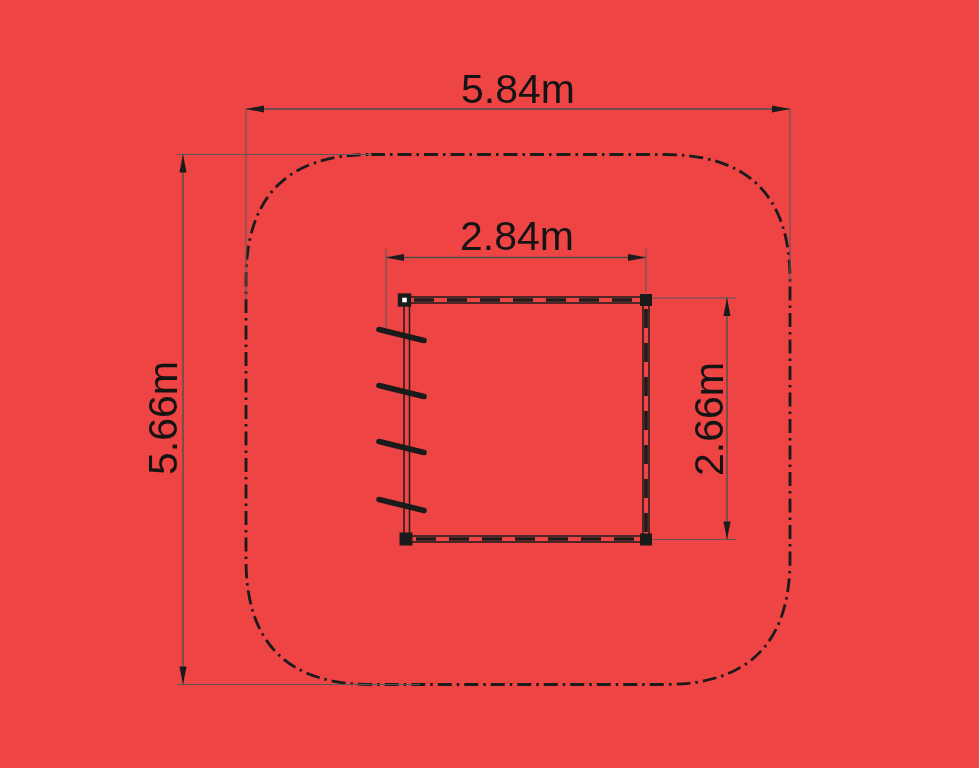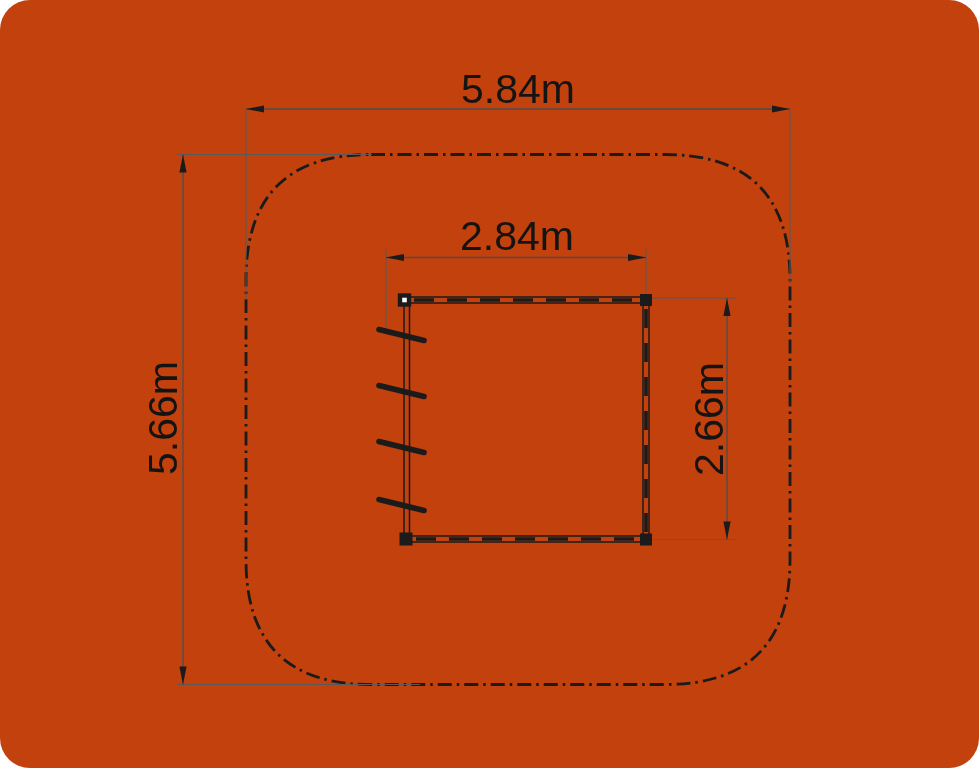--- a/index.html
+++ b/index.html
@@ -8,22 +8,21 @@
     background: #ffffff;
     width: 979px;
     height: 768px;
     overflow: hidden;
     font-family: "Liberation Sans", sans-serif;
   }
   .canvas-wrap {
     position: relative;
     width: 979px;
     height: 768px;
-    background: #c2410c;
-    border-radius: 30px;
+    background: #ef4444;
   }
   svg text {
     font-family: "Liberation Sans", sans-serif;
     font-size: 41px;
     fill: #141414;
   }
   .thinline   { stroke: #4d4d4d; stroke-width: 1.3; fill: none; }
   .extline    { stroke: #5a5a5a; stroke-width: 1.1; fill: none; }
   .arrow      { fill: #1b1b1b; stroke: none; }
   .boundary   { stroke: #1b1b1b; stroke-width: 2.8; fill: none;

